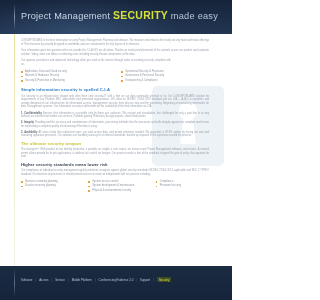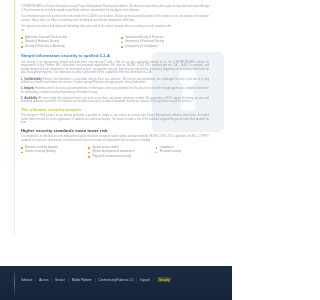--- a/index.html
+++ b/index.html
@@ -105,20 +105,28 @@
   }
   .footer-nav .sep{ color:#55657a; }
   .footer-nav a{ color:#b7c5d4; text-decoration:none; }
   .footer-nav .hl{ color:#d7e03a; background:#3c4a2a; padding:.6px 2px; }
 </style>
 </head>
 <body>
 
 <div class="page">
 
+  <div class="header">
+    <div class="hdr-rule"></div>
+    <div class="hdr-title">
+      <span>Project Management</span>
+      <span class="strong">SECURITY</span>
+      <span class="light">made easy</span>
+    </div>
+  </div>
 
   <div class="body-wrap">
 
     <div class="side-rule"></div>
 
     <svg class="lock" viewBox="0 0 76 128">
       <path d="M14 46 V30 A24 24 0 0 1 62 30 V46 H50 V30 A12 12 0 0 0 26 30 V46 Z" fill="#ffffff"></path>
       <rect x="2" y="46" width="72" height="80" rx="5" fill="#dde6ef"></rect>
       <path d="M38 62 a9 9 0 0 1 5 16.6 L46 104 H30 l3 -25.4 A9 9 0 0 1 38 62 Z" fill="#ffffff"></path>
     </svg>

